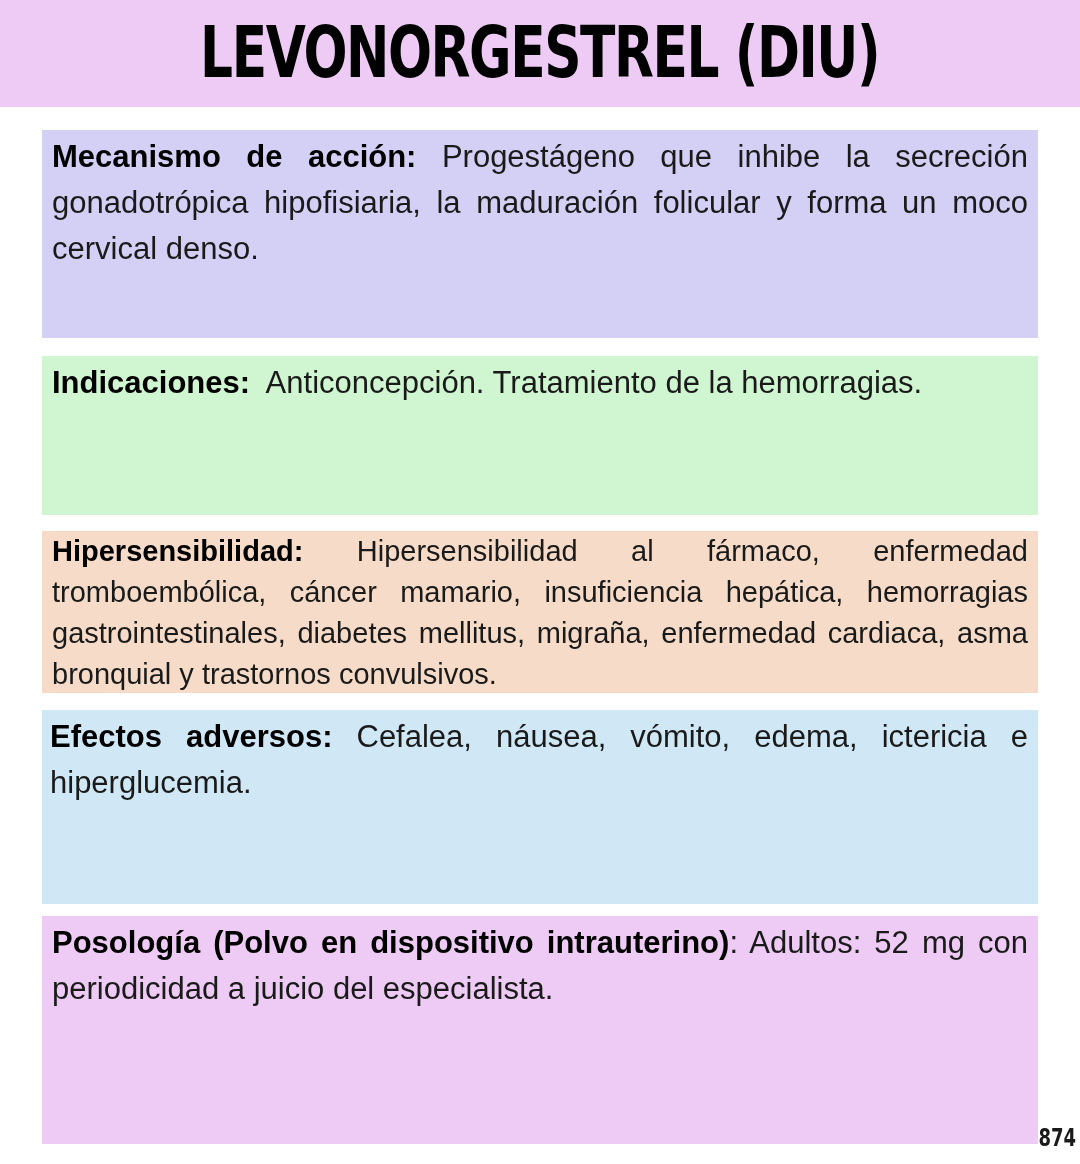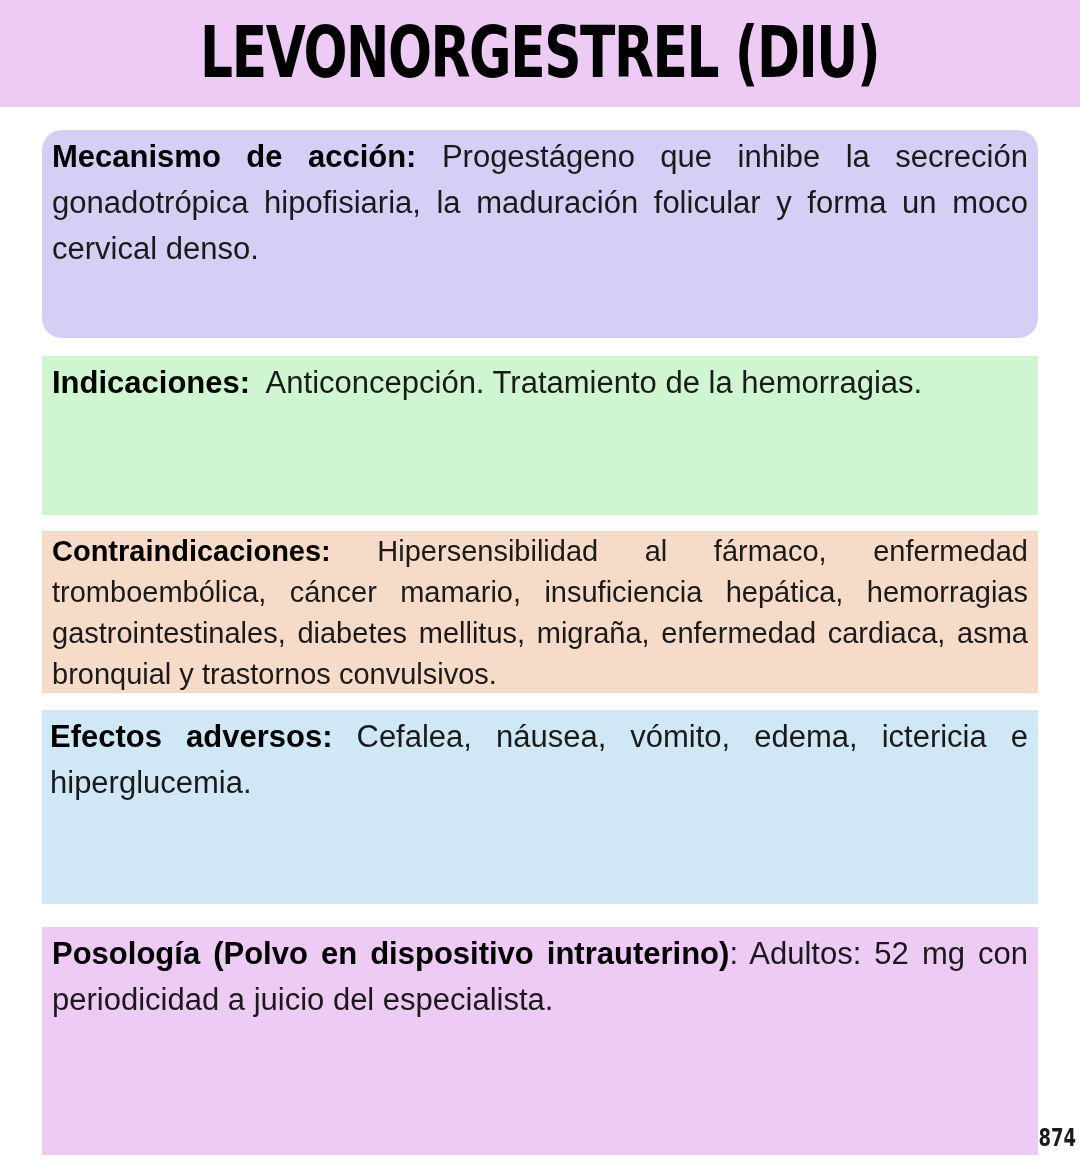--- a/index.html
+++ b/index.html
@@ -18,41 +18,41 @@
       font-size: 72px; letter-spacing: -2px;
       transform: scaleX(0.72); transform-origin: center;
       color: #000; white-space: nowrap; margin-top: -4px;
     }
     .section {
       position: absolute; left: 42px; width: 996px;
       box-sizing: border-box; padding: 4px 10px 0 10px;
       font-size: 31px; line-height: 46px; text-align: justify;
     }
     .section .label { font-weight: bold; color: #000; }
-    .s1 { top: 130px; height: 208px; background: #d4cff5; border-radius: 20px; }
+    .s1 { top: 130px; height: 208px; background: #d4cff5; }
     .s2 { top: 356px; height: 159px; background: #cff6d1; }
     .s3 { top: 531px; height: 162px; background: #f6dcc8; font-size: 29px; line-height: 41px; padding-top: 0; }
     .s4 { top: 710px; height: 194px; background: #d0e8f6; padding-left: 8px; }
-    .s5 { top: 916px; height: 228px; background: #eecbf4; margin-top: 11px; }
+    .s5 { top: 916px; height: 228px; background: #eecbf4; }
     .page-number {
       position: absolute; right: 4px; top: 1124px;
       font-family: "DejaVu Sans", sans-serif; font-weight: bold; font-size: 24px;
       transform: scaleX(0.75); transform-origin: right;
     }
   </style>
 </head>
 <body>
 
 <div class="header">
   <div class="title">LEVONORGESTREL (DIU)</div>
 </div>
 
 <div class="section s1"><span class="label">Mecanismo de acción:</span><span> Progestágeno que inhibe la secreción gonadotrópica hipofisiaria, la maduración folicular y forma un moco cervical denso.</span></div>
 
 <div class="section s2"><span class="label">Indicaciones:</span><span style="white-space:pre">  Anticoncepción. Tratamiento de la hemorragias.</span></div>
 
-<div class="section s3"><span class="label">Contraindicaciones:</span><span> Hipersensibilidad al fármaco, enfermedad tromboembólica, cáncer mamario, insuficiencia hepática, hemorragias gastrointestinales, diabetes mellitus, migraña, enfermedad cardiaca, asma bronquial y trastornos convulsivos.</span></div>
+<div class="section s3"><span class="label">Hipersensibilidad:</span><span> Hipersensibilidad al fármaco, enfermedad tromboembólica, cáncer mamario, insuficiencia hepática, hemorragias gastrointestinales, diabetes mellitus, migraña, enfermedad cardiaca, asma bronquial y trastornos convulsivos.</span></div>
 
 <div class="section s4"><span class="label">Efectos adversos:</span><span> Cefalea, náusea, vómito, edema, ictericia e hiperglucemia.</span></div>
 
 <div class="section s5"><span class="label">Posología (Polvo en dispositivo intrauterino)</span><span>: Adultos: 52 mg con periodicidad a juicio del especialista.</span></div>
 
 <div class="page-number">874</div>
 
 </body></html>

